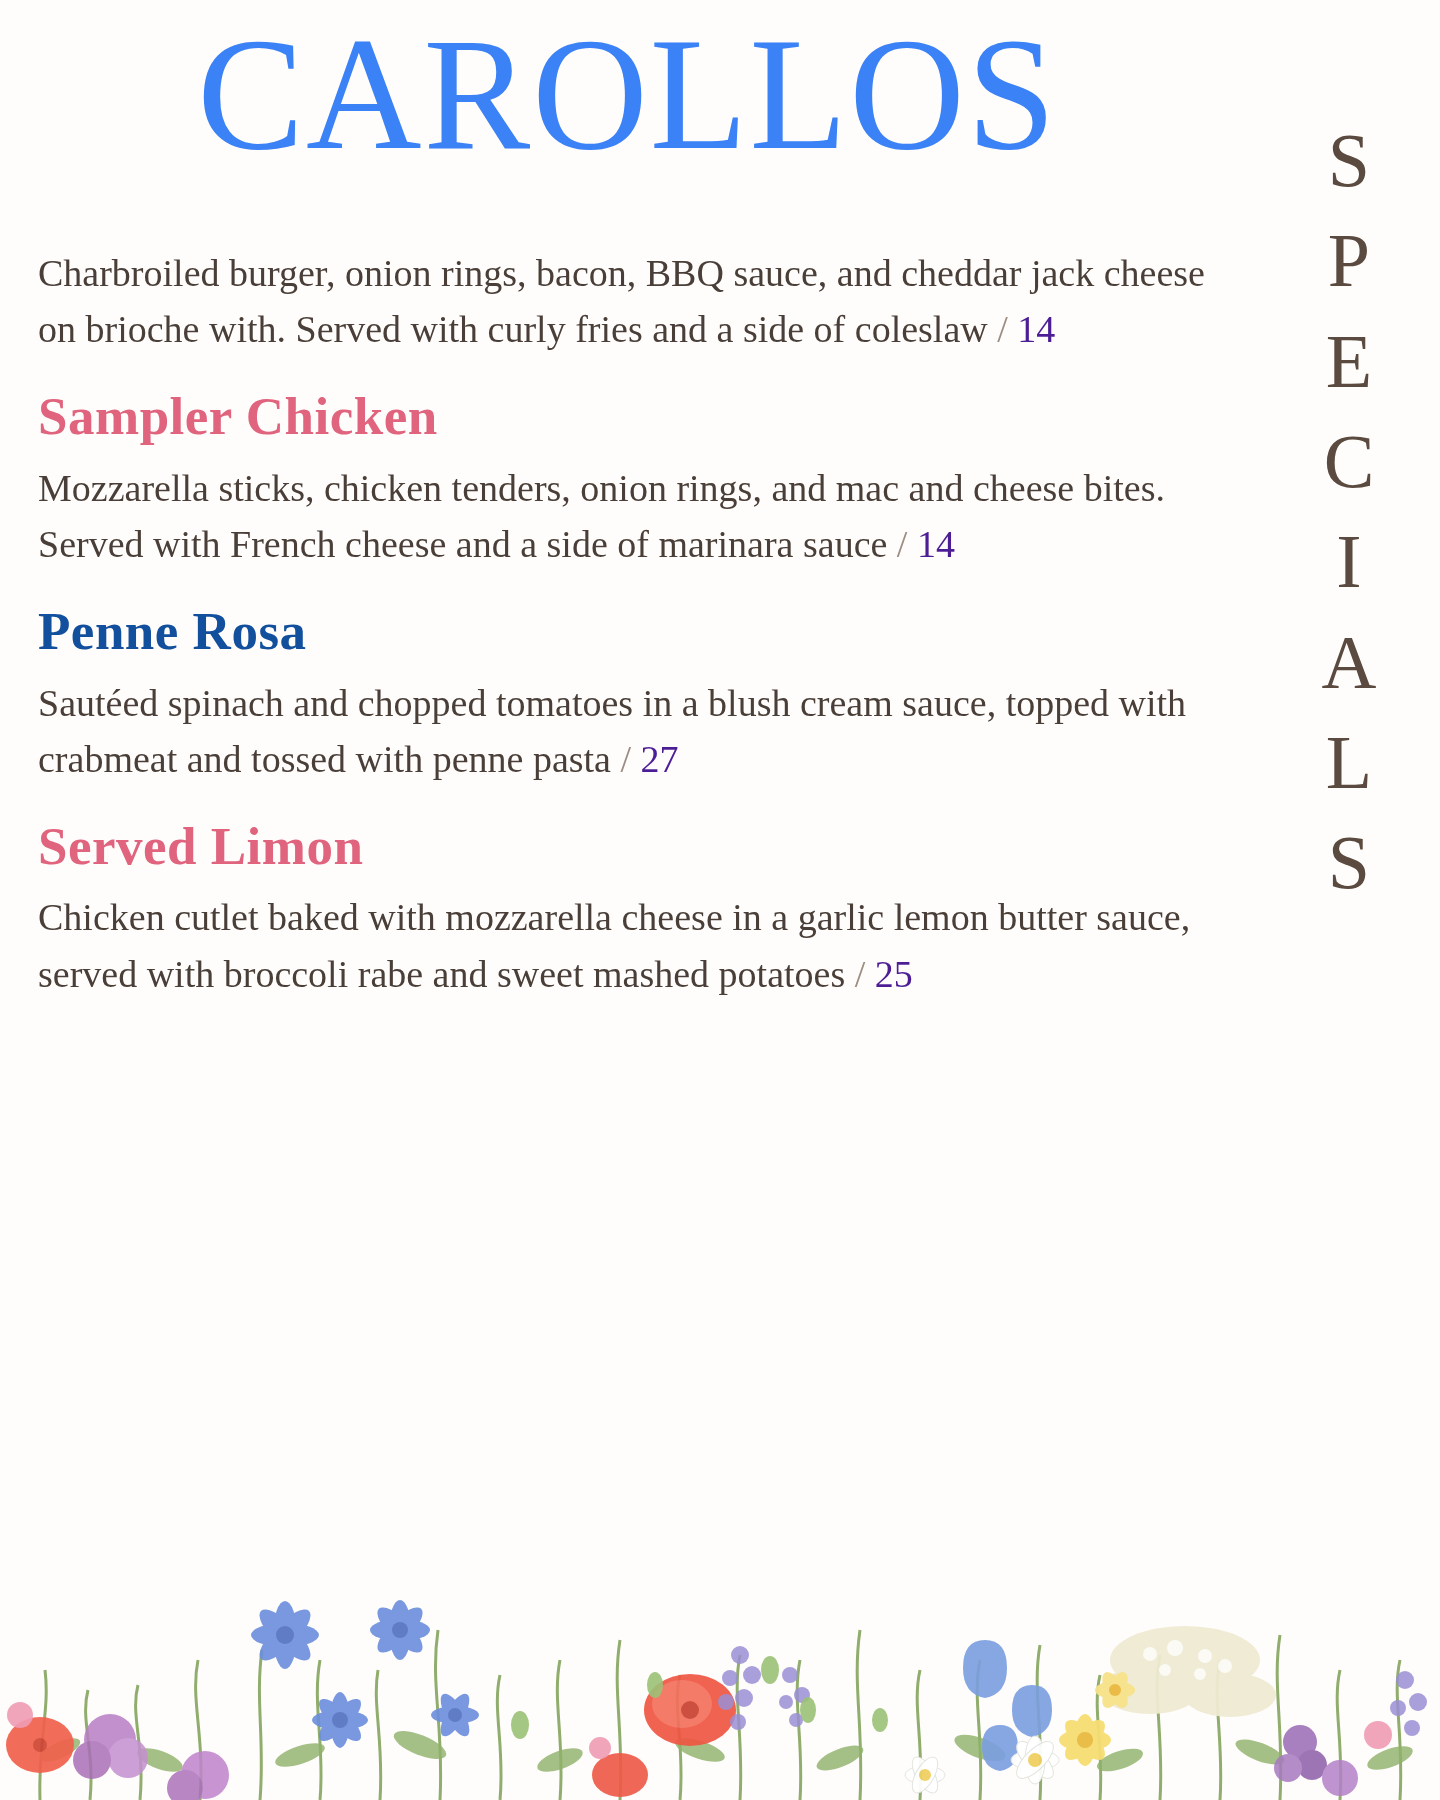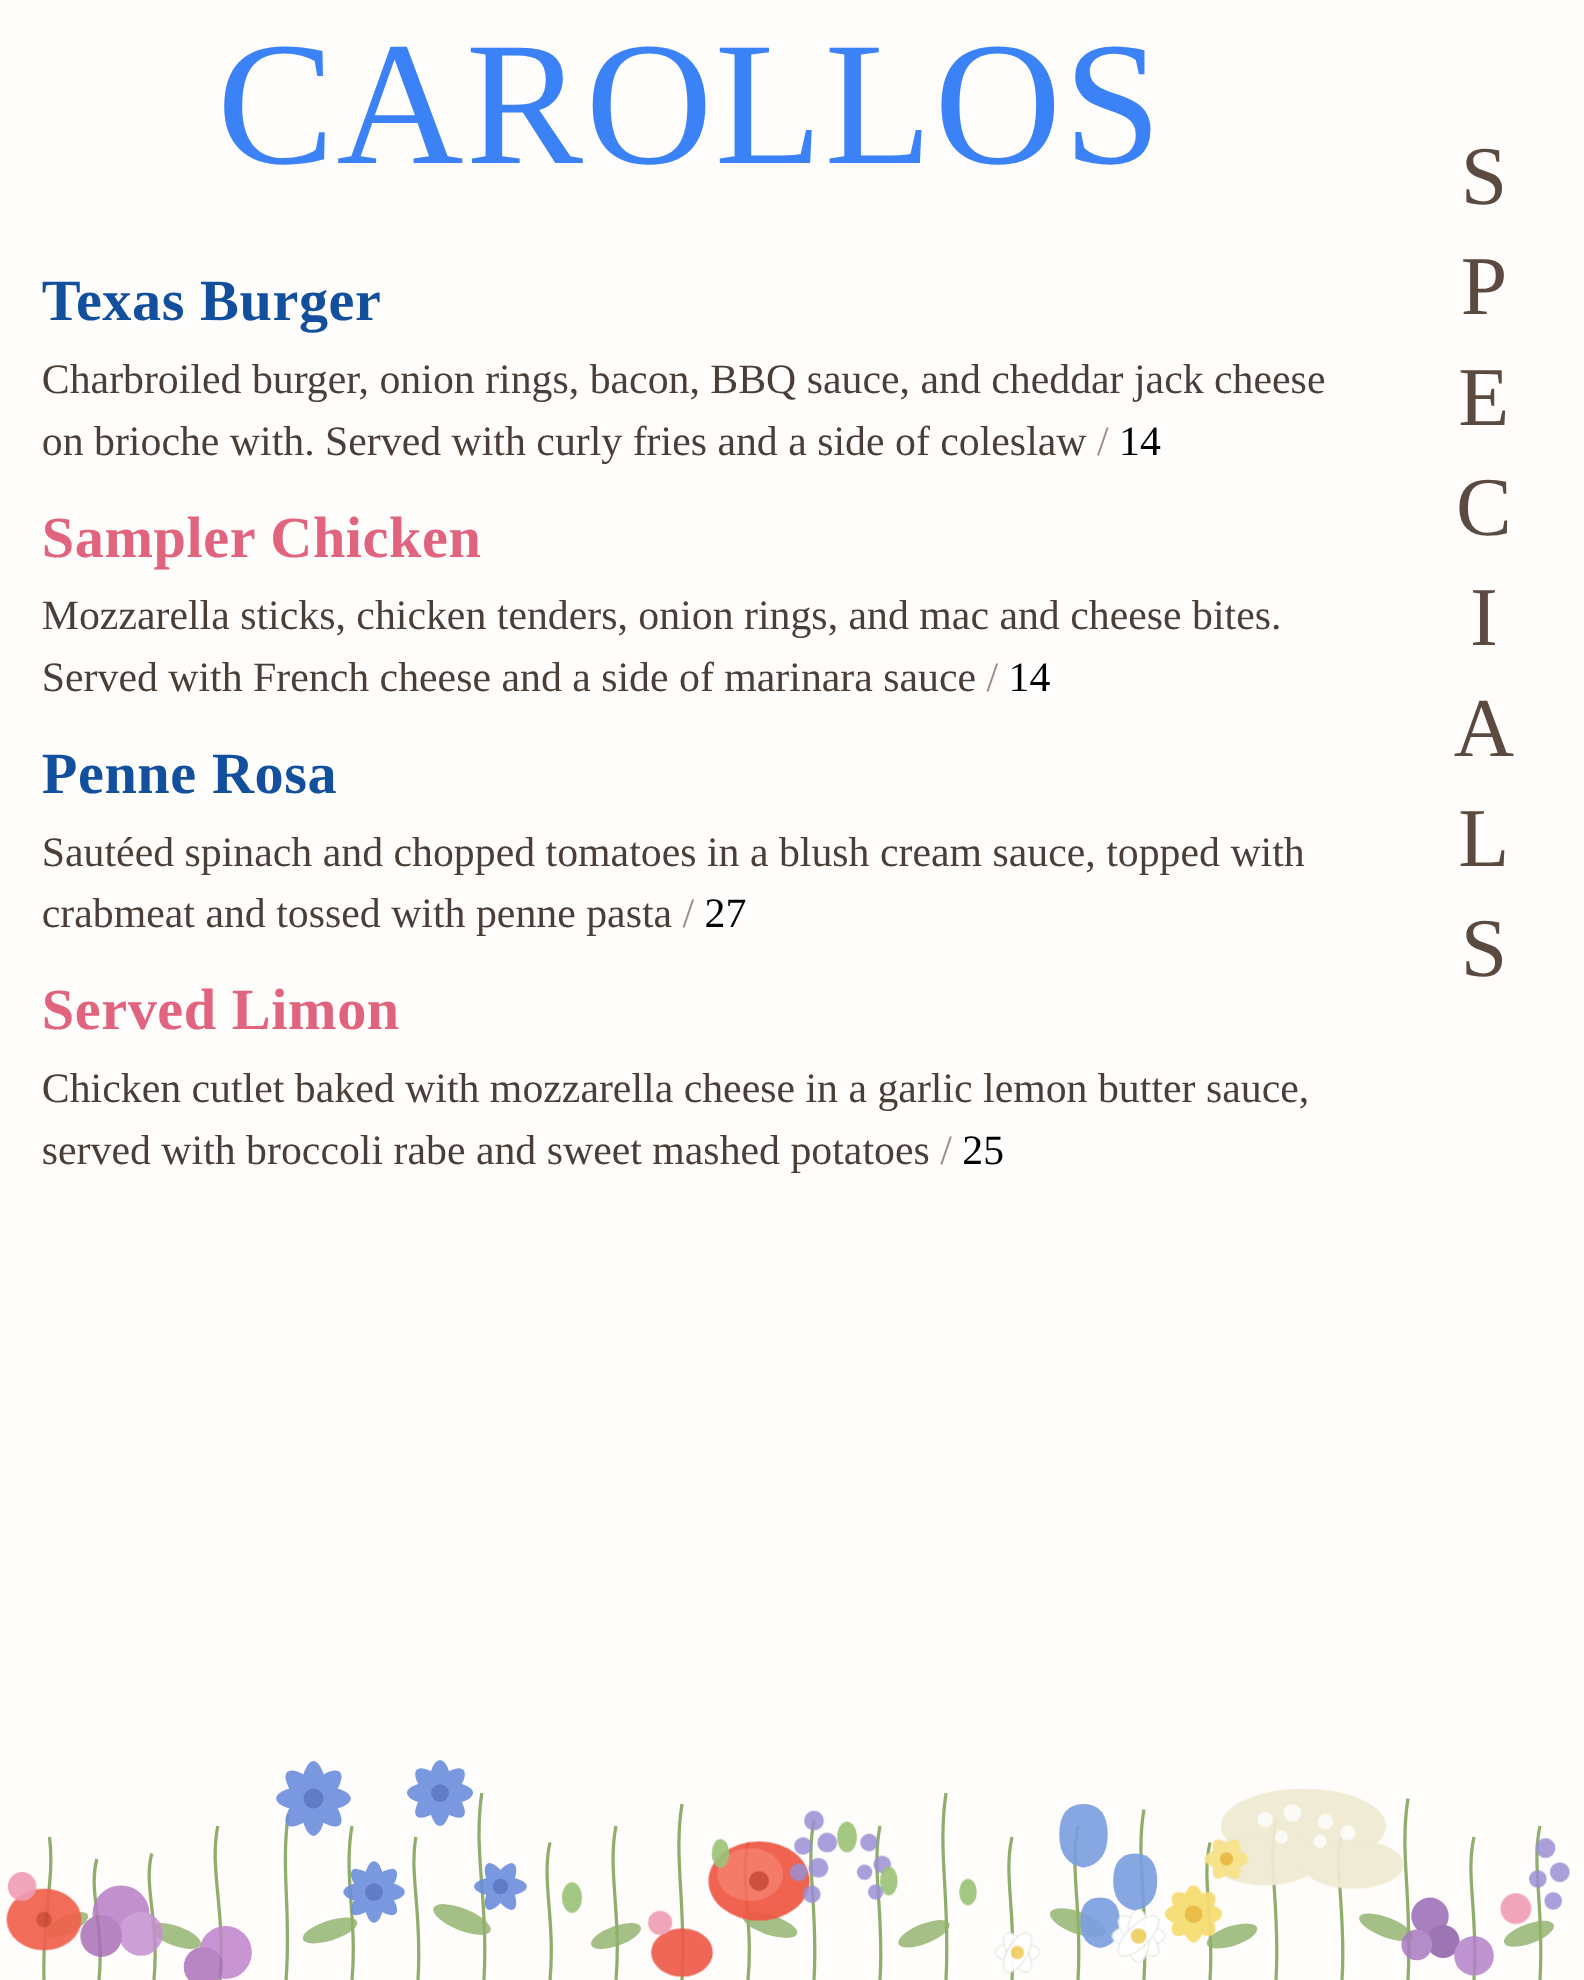--- a/index.html
+++ b/index.html
@@ -70,21 +70,21 @@
   .name-blue { color: #12509e; }
   .name-pink { color: #e0647e; }
   .item-desc {
     font-family: "Liberation Serif", serif;
     font-size: 38px;
     line-height: 1.48;
     color: #4a3f38;
     margin: 0;
     max-width: 1210px;
   }
-  .price { color: #000000; }
+  .price { color: #4c1d95; }
   .slash { color: #9b8d84; }
 
   
   #floral {
     position: absolute;
     left: 0;
     bottom: 0;
     width: 1440px;
     height: 290px;
     overflow: hidden;
@@ -105,21 +105,20 @@
     <span>C</span>
     <span>I</span>
     <span>A</span>
     <span>L</span>
     <span>S</span>
   </div>
 
   <div id="menu">
 
     <div class="item">
-      <h2 class="item-name name-blue">Texas Burger</h2>
       <p class="item-desc"><span>Charbroiled burger, onion rings, bacon, BBQ sauce, and cheddar jack cheese on brioche with. Served with curly fries and a side of coleslaw</span> <span class="slash">/</span> <span class="price">14</span></p>
     </div>
 
     <div class="item">
       <h2 class="item-name name-pink">Sampler Chicken</h2>
       <p class="item-desc"><span>Mozzarella sticks, chicken tenders, onion rings, and mac and cheese bites. Served with French cheese and a side of marinara sauce</span> <span class="slash">/</span> <span class="price">14</span></p>
     </div>
 
     <div class="item">
       <h2 class="item-name name-blue">Penne Rosa</h2>

